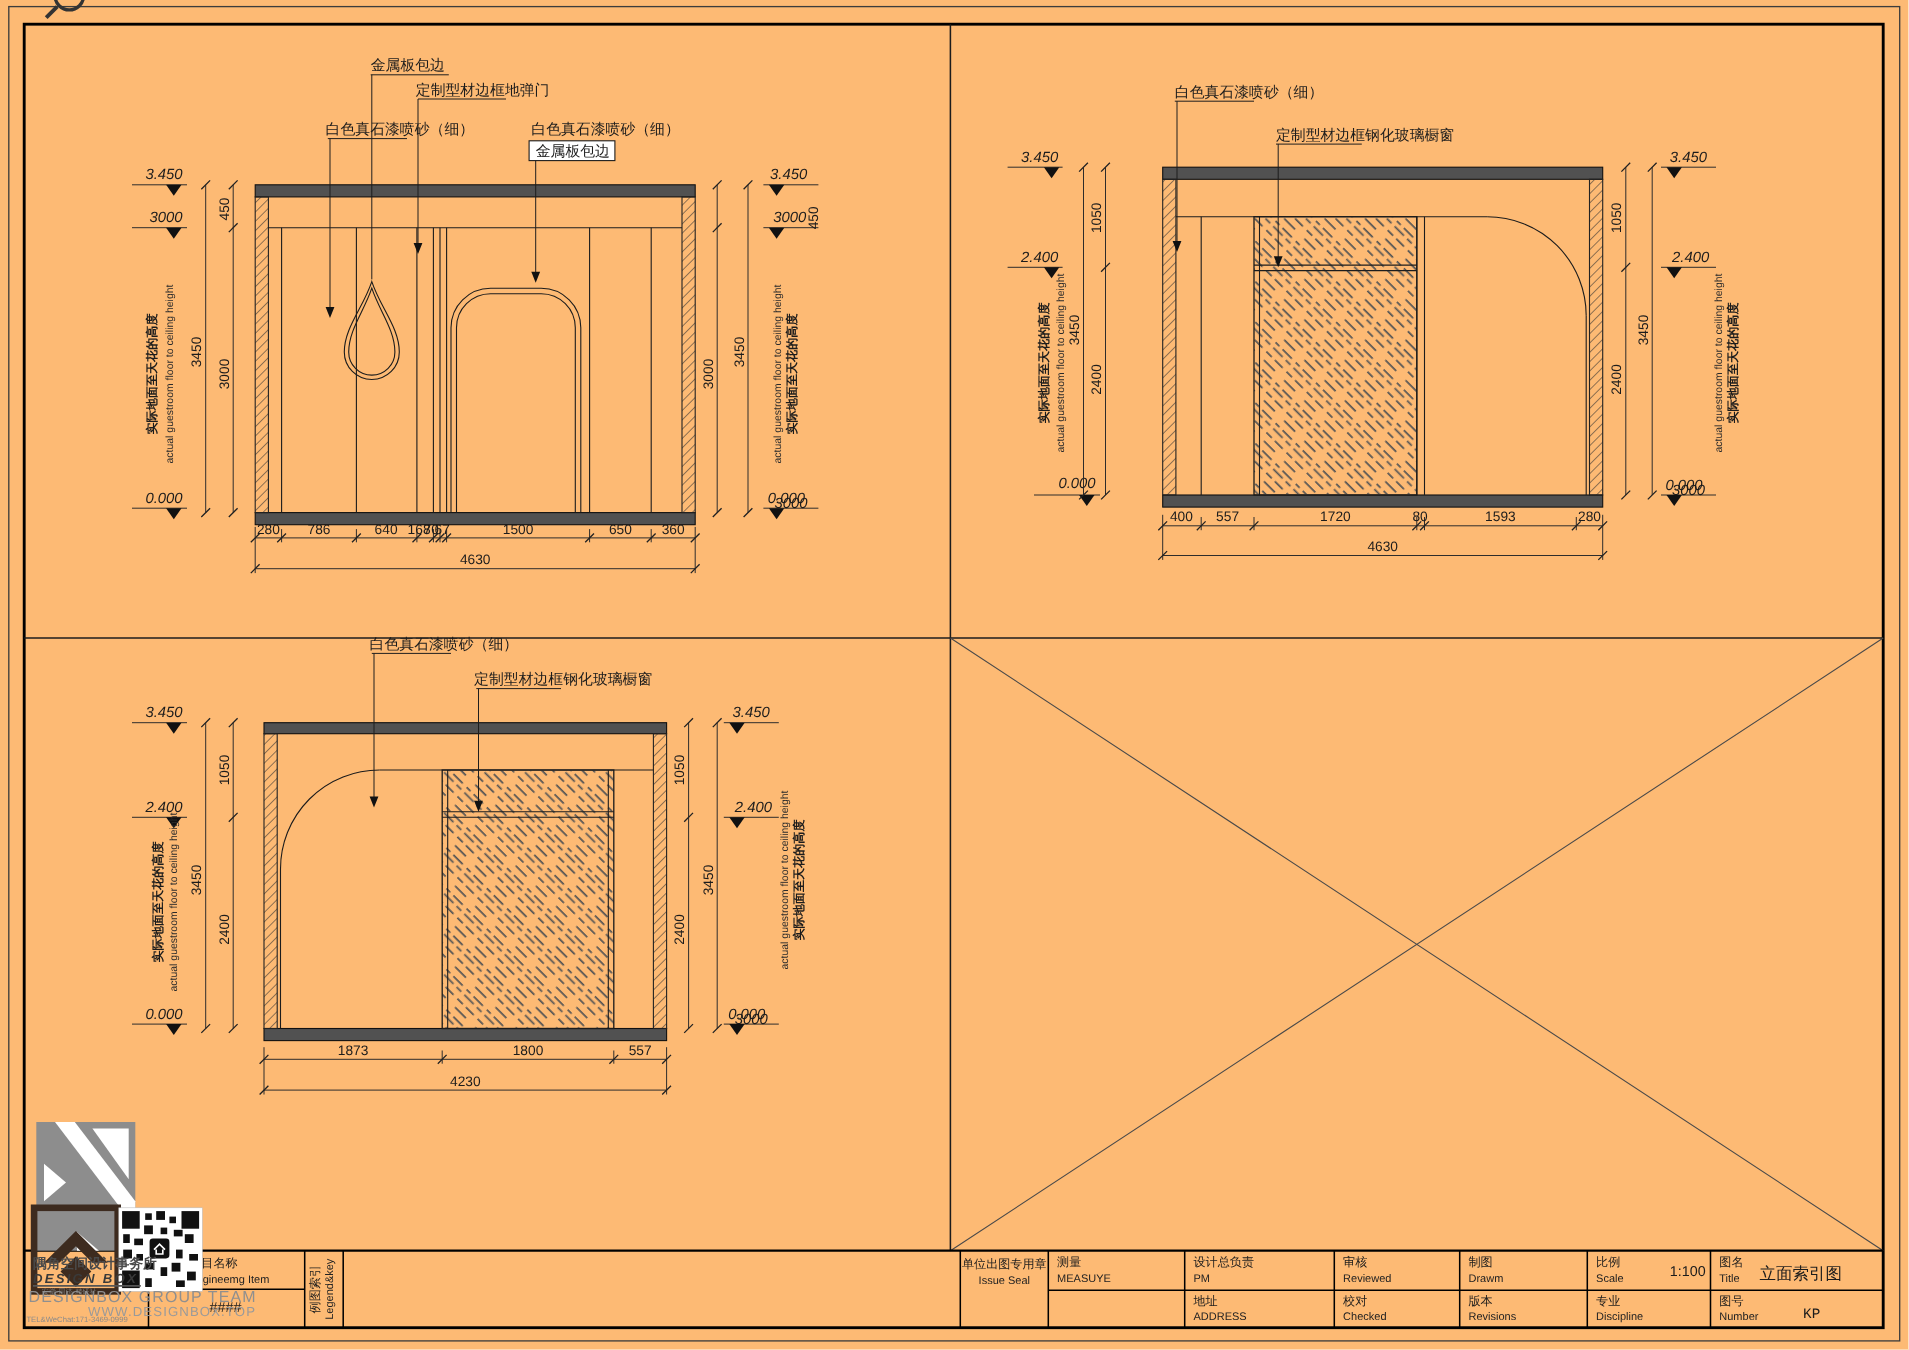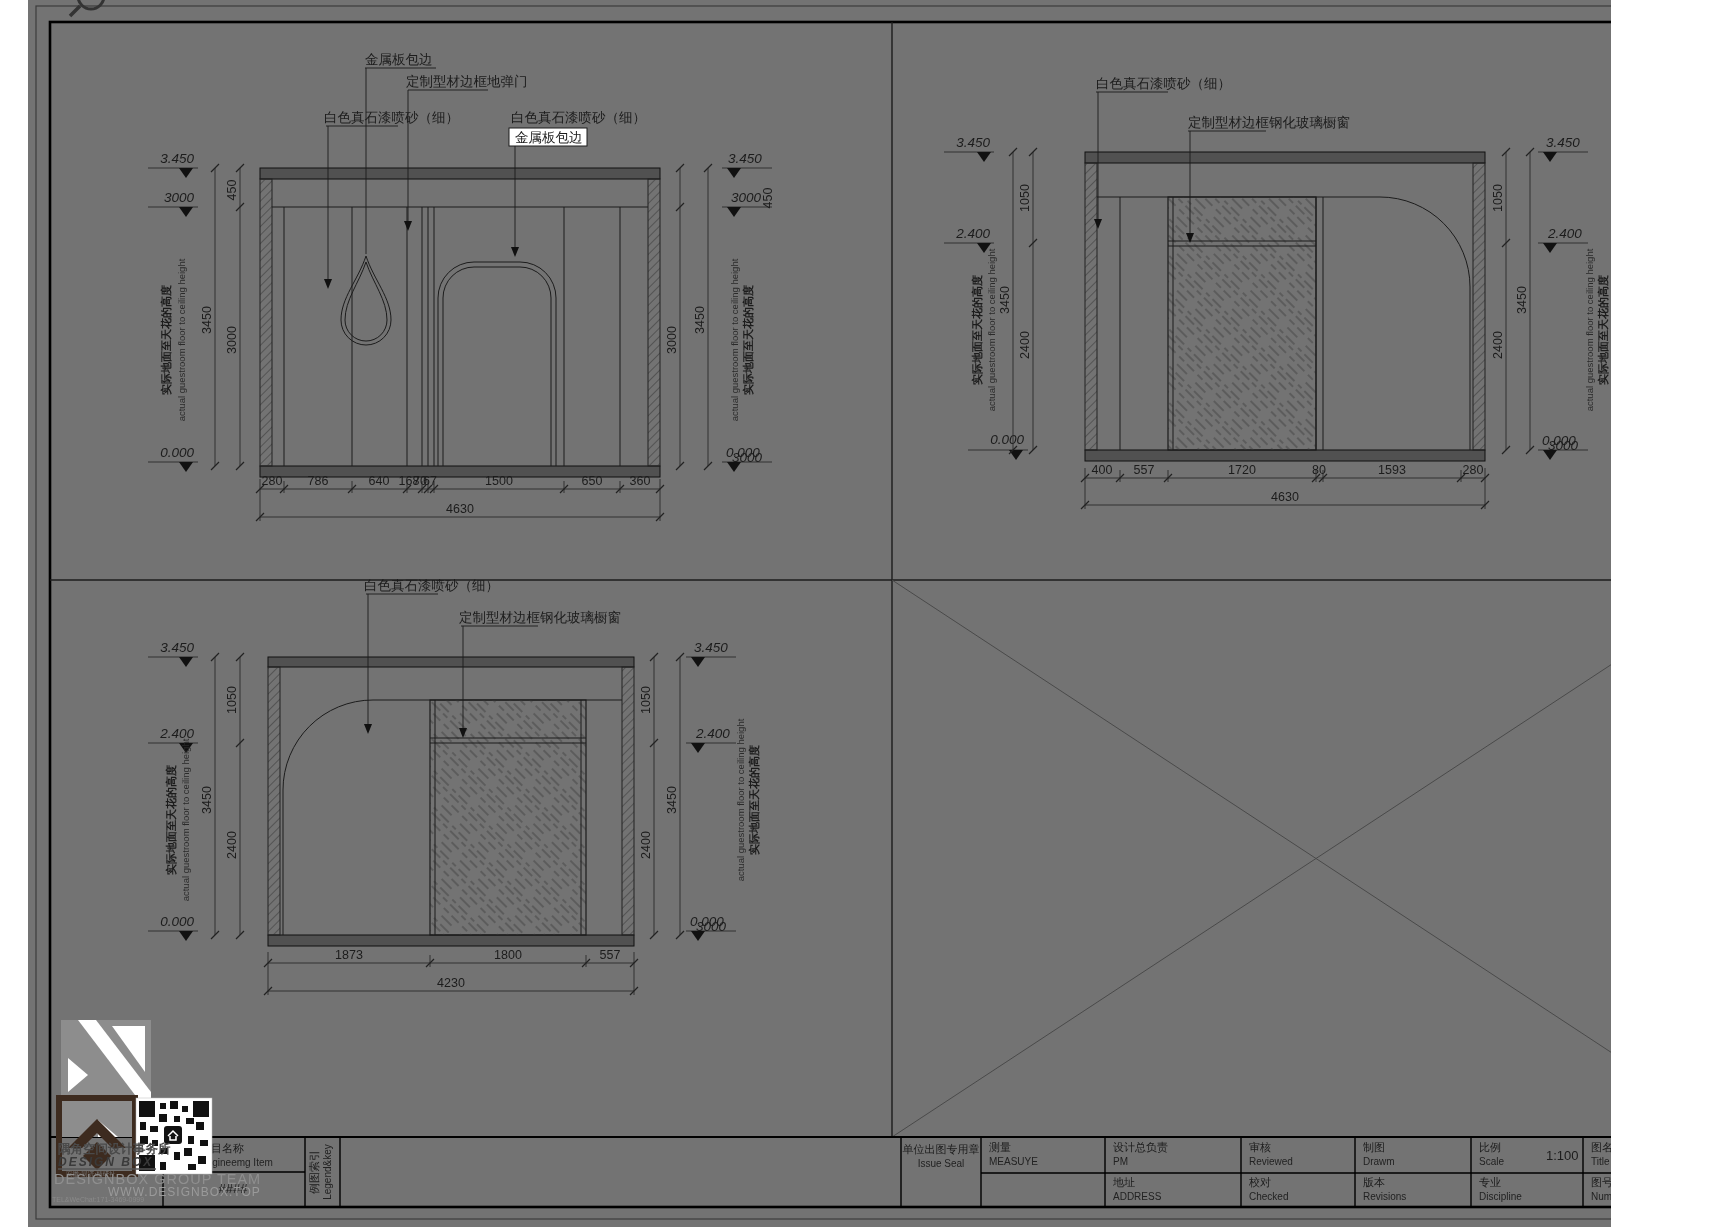--- a/index.html
+++ b/index.html
@@ -1,16 +1,16 @@
 <!DOCTYPE html>
 <html><head>
 <meta charset="utf-8">
 <style>
   html,body{margin:0;padding:0;background:#fff;}
-  .sheet{position:relative;width:1583px;height:1227px;background:#737373;overflow:hidden;margin-left:28px;}
+  .sheet{position:relative;width:1735px;height:1227px;background:#fdba74;overflow:hidden;}
   svg{display:block;}
   svg text{font-family:"Liberation Sans",sans-serif;fill:#1c1c1c;}
   .note{font-size:13.5px;}
   .lvl{font-size:13.5px;font-style:italic;}
   .dim{font-size:12.5px;}
   .vzh{font-size:11px;font-weight:bold;}
   .ven{font-size:9.5px;fill:#2a2a2a;}
   .tbzh{font-size:11px;}
   .tben{font-size:10px;fill:#222;}
   .tbval{font-size:13px;}

